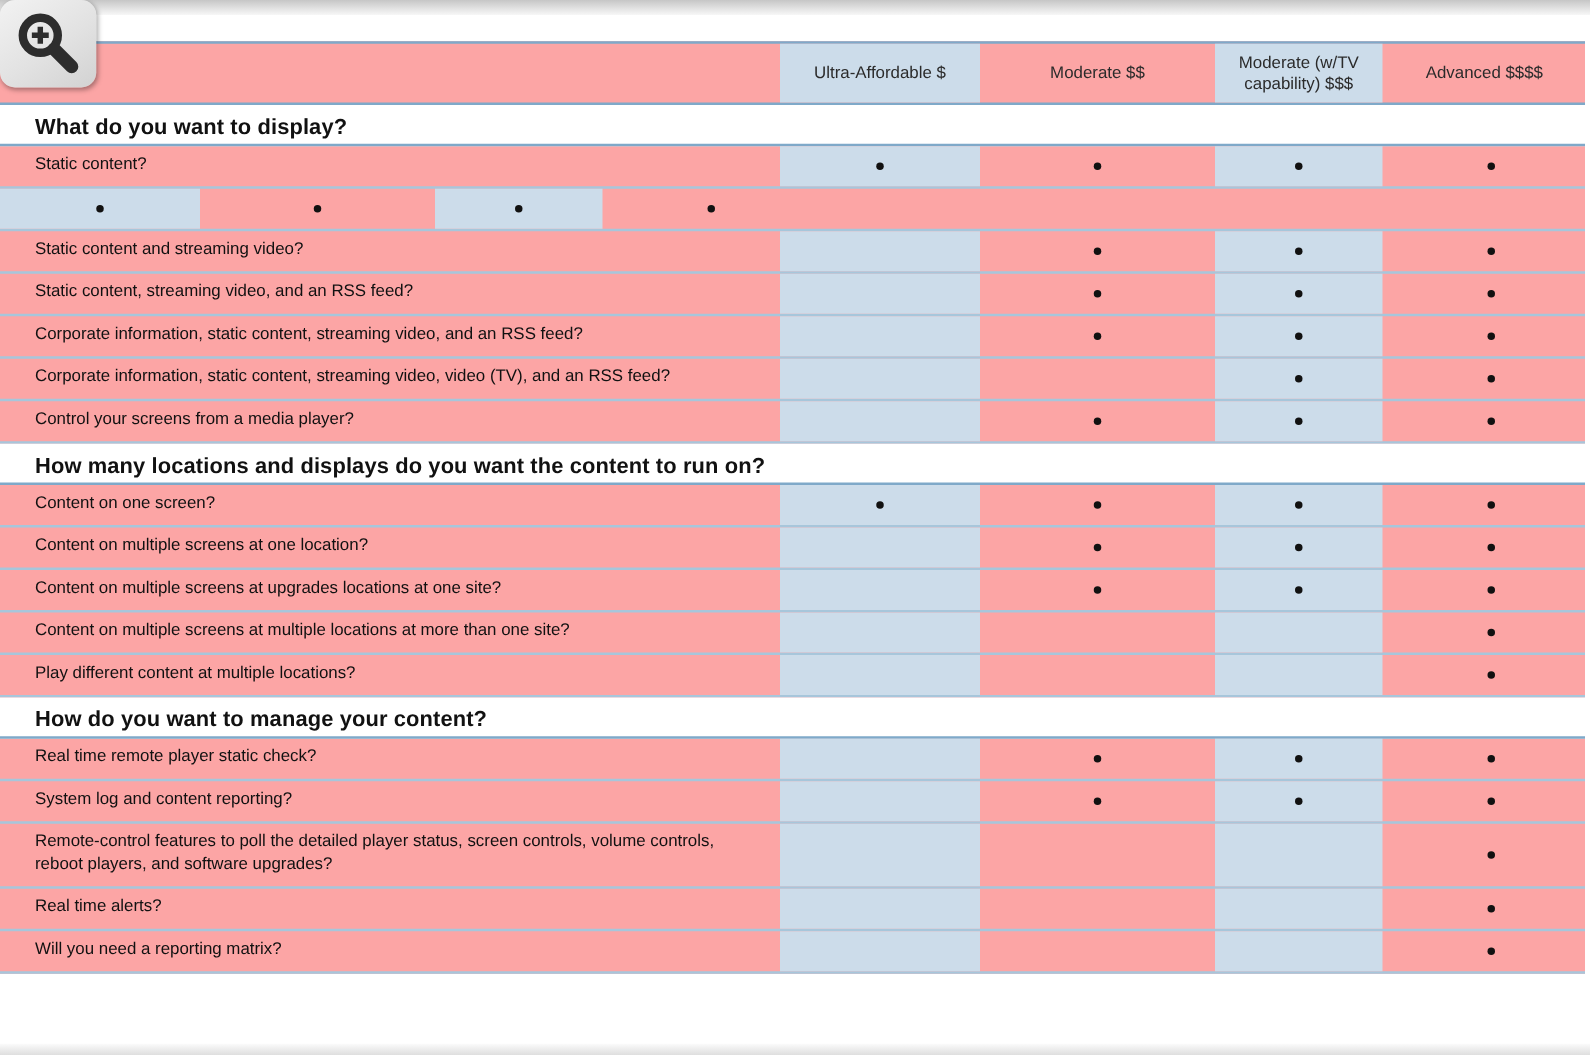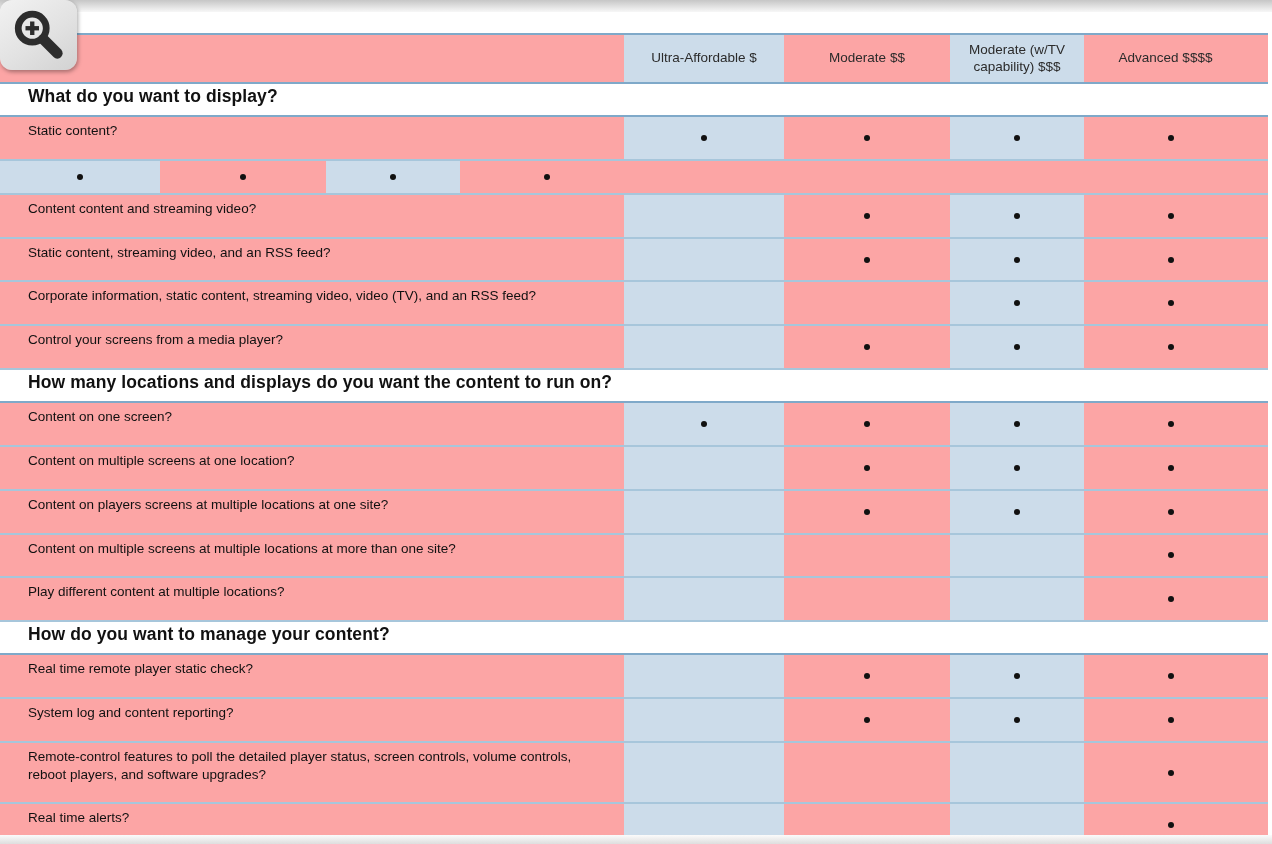--- a/index.html
+++ b/index.html
@@ -40,38 +40,38 @@
     display:flex;align-items:stretch;height:51px;
     border-top:2px solid var(--section-line);
     border-bottom:2px solid var(--section-line);
   }
   .header-spacer{width:624px;}
   .hcell{
     display:flex;align-items:center;justify-content:center;text-align:center;
     font-size:13.5px;line-height:1.25;color:#2b2b2b;padding:0 10px;
   }
   .c0{width:160px;}
-  .c1{width:166px;}
+  .c1{width:188px;}
   .c2{width:134px;}
   .c3{width:160px;padding-left:13px;}
   .shaded{background:var(--shaded);}
   .section-title{
-    min-height:33px;display:flex;align-items:flex-start;
+    min-height:33px;display:flex;align-items:flex-end;
     padding:2px 10px 3px 28px;
     font-size:17.5px;font-weight:bold;letter-spacing:0.1px;
     border-bottom:2px solid var(--section-line);
     background:#ffffff;
   }
   .row{
     display:flex;align-items:stretch;min-height:34px;
     border-bottom:2px solid var(--row-line);
   }
   .q-label{
     width:624px;display:flex;align-items:center;
-    padding:5px 14px 19px 28px;
+    padding:5px 14px 9px 28px;
     font-size:13.5px;line-height:1.32;color:var(--text);
   }
   .cell{display:flex;align-items:center;justify-content:center;}
   .dot{width:6px;height:6px;border-radius:50%;background:var(--dot);display:block;}
 </style>
 </head>
 <body>
 
 <div class="top-edge"></div>
 
@@ -129,34 +129,47 @@
           <span class="dot"></span>
         </div>
         <div class="cell c2 shaded">
           <span class="dot"></span>
         </div>
         <div class="cell c3">
           <span class="dot"></span>
         </div>
       </div>
       <div class="row">
-        <div class="q-label">Content content and streaming video?</div>
+        <div class="q-label">Static content and streaming video?</div>
         <div class="cell c0 shaded"></div>
         <div class="cell c1">
           <span class="dot"></span>
         </div>
         <div class="cell c2 shaded">
           <span class="dot"></span>
         </div>
         <div class="cell c3">
           <span class="dot"></span>
         </div>
       </div>
       <div class="row">
         <div class="q-label">Static content, streaming video, and an RSS feed?</div>
+        <div class="cell c0 shaded"></div>
+        <div class="cell c1">
+          <span class="dot"></span>
+        </div>
+        <div class="cell c2 shaded">
+          <span class="dot"></span>
+        </div>
+        <div class="cell c3">
+          <span class="dot"></span>
+        </div>
+      </div>
+      <div class="row">
+        <div class="q-label">Corporate information, static content, streaming video, and an RSS feed?</div>
         <div class="cell c0 shaded"></div>
         <div class="cell c1">
           <span class="dot"></span>
         </div>
         <div class="cell c2 shaded">
           <span class="dot"></span>
         </div>
         <div class="cell c3">
           <span class="dot"></span>
         </div>
@@ -210,21 +223,21 @@
           <span class="dot"></span>
         </div>
         <div class="cell c2 shaded">
           <span class="dot"></span>
         </div>
         <div class="cell c3">
           <span class="dot"></span>
         </div>
       </div>
       <div class="row">
-        <div class="q-label">Content on players screens at multiple locations at one site?</div>
+        <div class="q-label">Content on multiple screens at upgrades locations at one site?</div>
         <div class="cell c0 shaded"></div>
         <div class="cell c1">
           <span class="dot"></span>
         </div>
         <div class="cell c2 shaded">
           <span class="dot"></span>
         </div>
         <div class="cell c3">
           <span class="dot"></span>
         </div>

